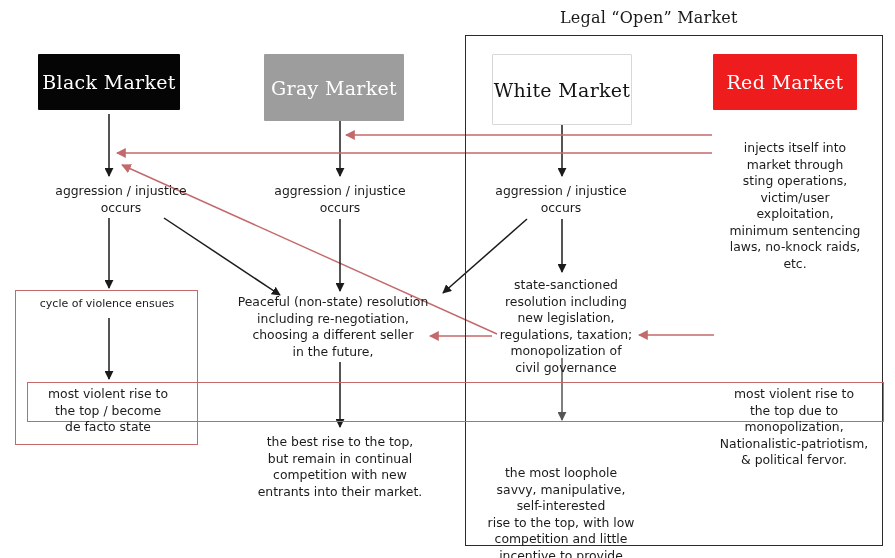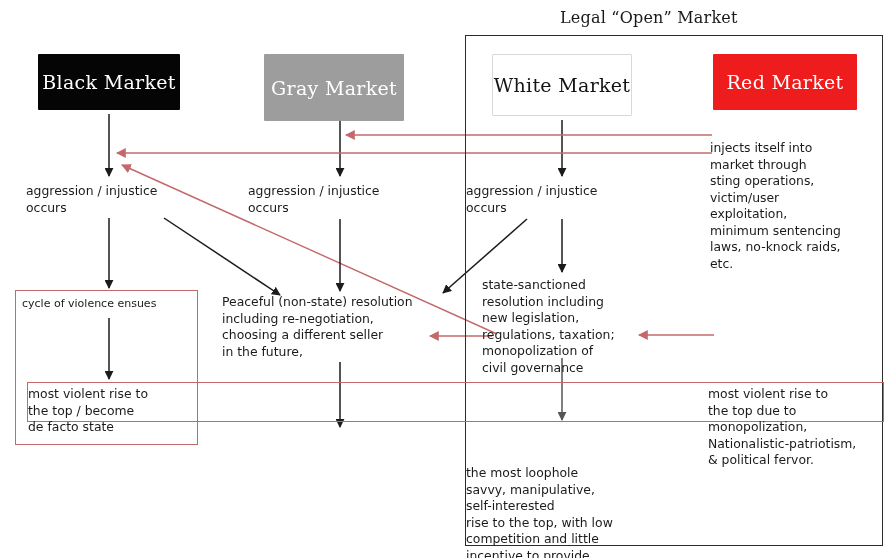--- a/index.html
+++ b/index.html
@@ -64,32 +64,33 @@
   }
   .chip-black {
     left: 38px; top: 54px; width: 142px; height: 56px;
     background: #050505; color: #ffffff;
   }
   .chip-gray {
     left: 264px; top: 54px; width: 140px; height: 67px;
     background: #9d9d9d; color: #ffffff;
   }
   .chip-white {
-    left: 492px; top: 54px; width: 140px; height: 62px;
+    left: 492px; top: 54px; width: 140px; height: 71px;
     background: #ffffff; color: #141414;
     border: 1px solid #d8d8d8;
   }
   .chip-red {
     left: 713px; top: 54px; width: 144px; height: 56px;
     background: #ee1c1c; color: #ffffff;
   }
 
   
   .flow-text {
     position: absolute;
+    text-align: center;
     font-size: 12.4px;
     line-height: 16.5px;
     color: #1b1b1b;
     white-space: pre-line;
   }
 
   .t-agg-black  { left: 26px;  top: 183px; width: 190px; }
   .t-agg-gray   { left: 248px; top: 183px; width: 184px; }
   .t-agg-white  { left: 466px; top: 183px; width: 190px; }
 
@@ -213,20 +214,24 @@
 
   <div class="flow-text t-violent-bm">most violent rise to
 the top / become
 de facto state</div>
   <div class="flow-text t-violent-rm">most violent rise to
 the top due to
 monopolization,
 Nationalistic-patriotism,
 &amp; political fervor.</div>
 
+  <div class="flow-text t-best-rise">the best rise to the top,
+but remain in continual
+competition with new
+entrants into their market.</div>
   <div class="flow-text t-loophole">the most loophole
 savvy, manipulative,
 self-interested
 rise to the top, with low
 competition and little
 incentive to provide
 best product or service.</div>
 
 </div>
 

